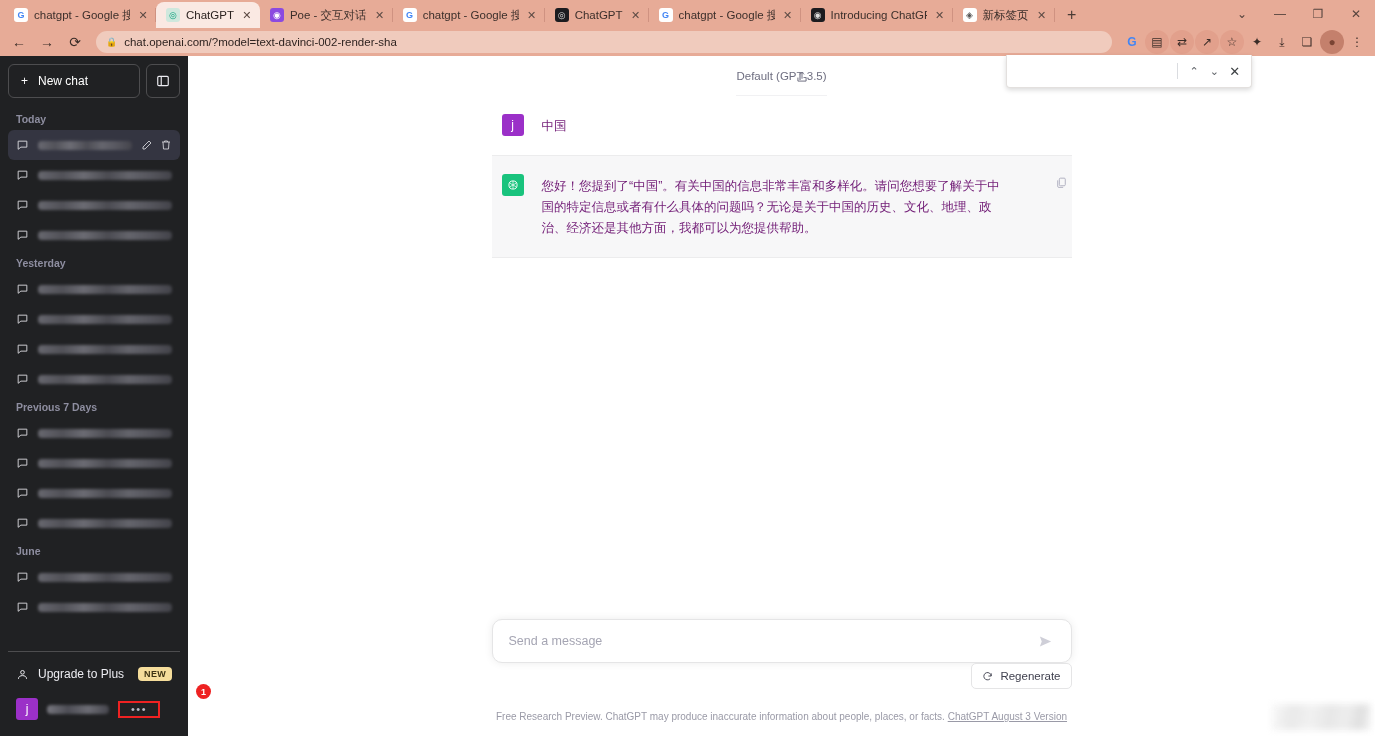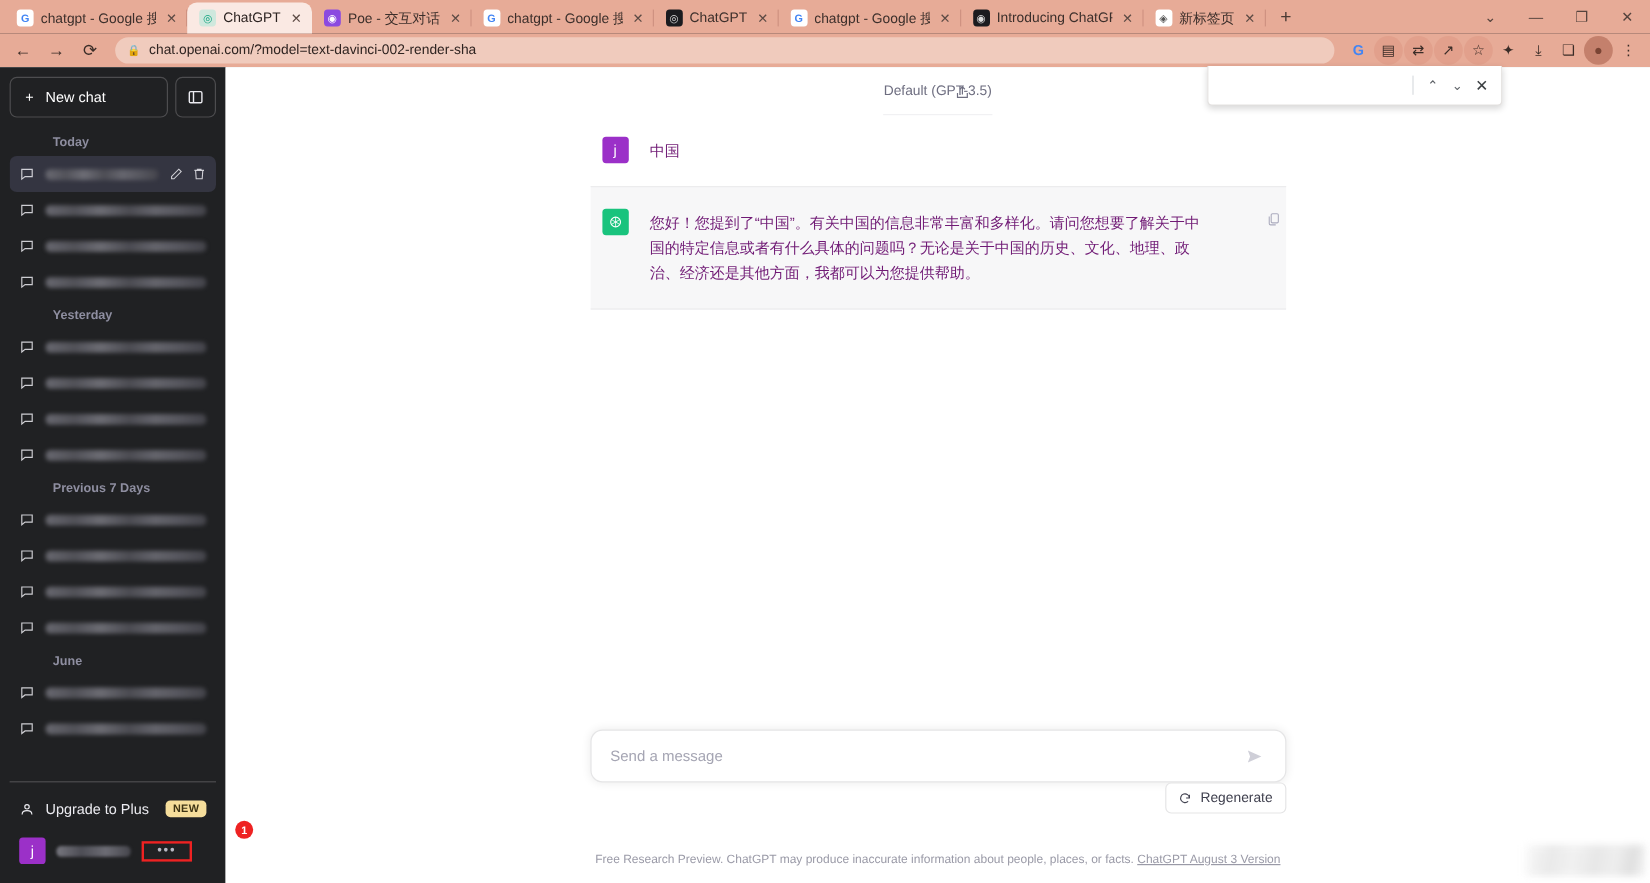--- a/index.html
+++ b/index.html
@@ -115,21 +115,20 @@
   }
   #sidebar-toggle {
     width: 34px; height: 34px;
     border: 1px solid #4d4d4f; border-radius: 6px;
     display: flex; align-items: center; justify-content: center;
   }
   #sb-list { flex: 1 1 auto; overflow: hidden; margin-top: 8px; }
   .sb-group-label {
     font-size: 10.5px; color: #8e8ea0; font-weight: bold;
     padding: 7px 8px 5px 8px;
-    margin-left: 28px;
   }
   .sb-item {
     height: 30px; border-radius: 6px;
     display: flex; align-items: center; gap: 9px;
     padding: 0 8px; position: relative;
   }
   .sb-item.active { background: #343541; }
   .sb-item .chat-icon {
     width: 13px; height: 13px; flex: 0 0 13px; opacity: .85;
   }
@@ -236,21 +235,21 @@
     box-shadow: 0 0 8px rgba(0,0,0,.08);
     display: flex; align-items: center; padding: 0 16px;
   }
   #composer-input {
     flex: 1 1 auto; border: none; outline: none; font-size: 12.5px;
     color: #343541; background: transparent;
     font-family: "Liberation Sans", sans-serif;
   }
   #composer-input::placeholder { color: #a5a5b3; }
   #send-btn { width: 18px; height: 18px; color: #cfcfd8; display: flex; align-items: center; justify-content: center; }
-  #disclaimer { font-size: 10px; color: #9a9aa7; margin-top: 19px; text-align: center; }
+  #disclaimer { font-size: 10px; color: #9a9aa7; margin-top: 8px; text-align: center; }
   #disclaimer a { color: #9a9aa7; text-decoration: underline; }
 
   
   #findbar {
     position: absolute; left: 1006px; top: 55px;
     width: 246px; height: 33px; background: #fff;
     border: 1px solid #e3e0de; border-top: none;
     border-radius: 0 0 4px 4px;
     box-shadow: 0 2px 5px rgba(0,0,0,.15);
     display: flex; align-items: center; padding: 0 6px 0 10px;

